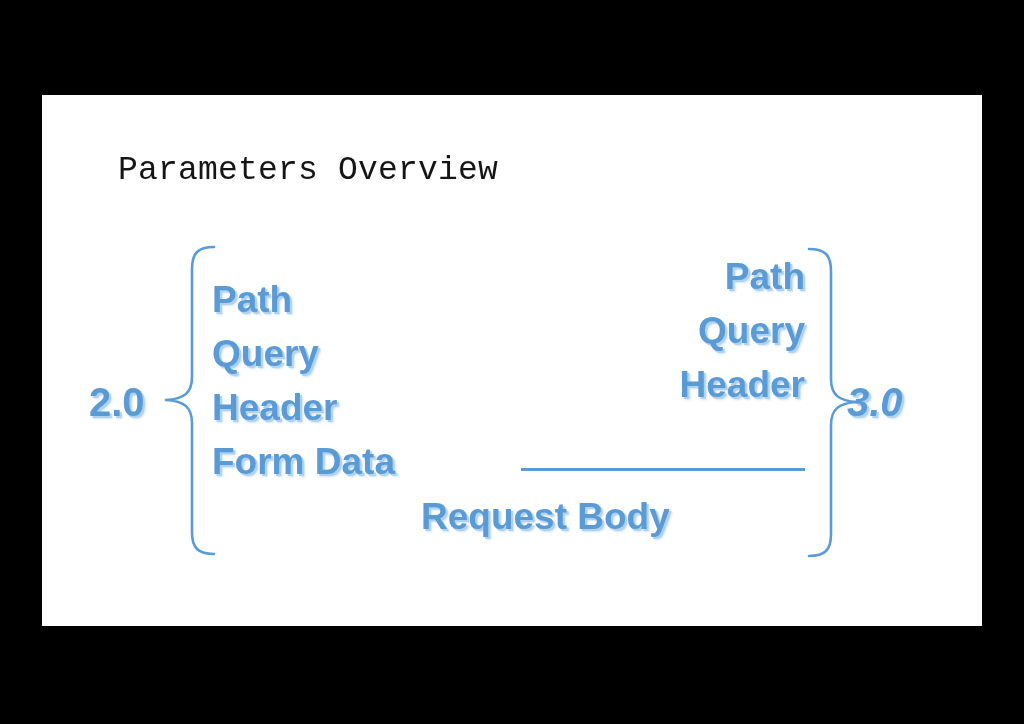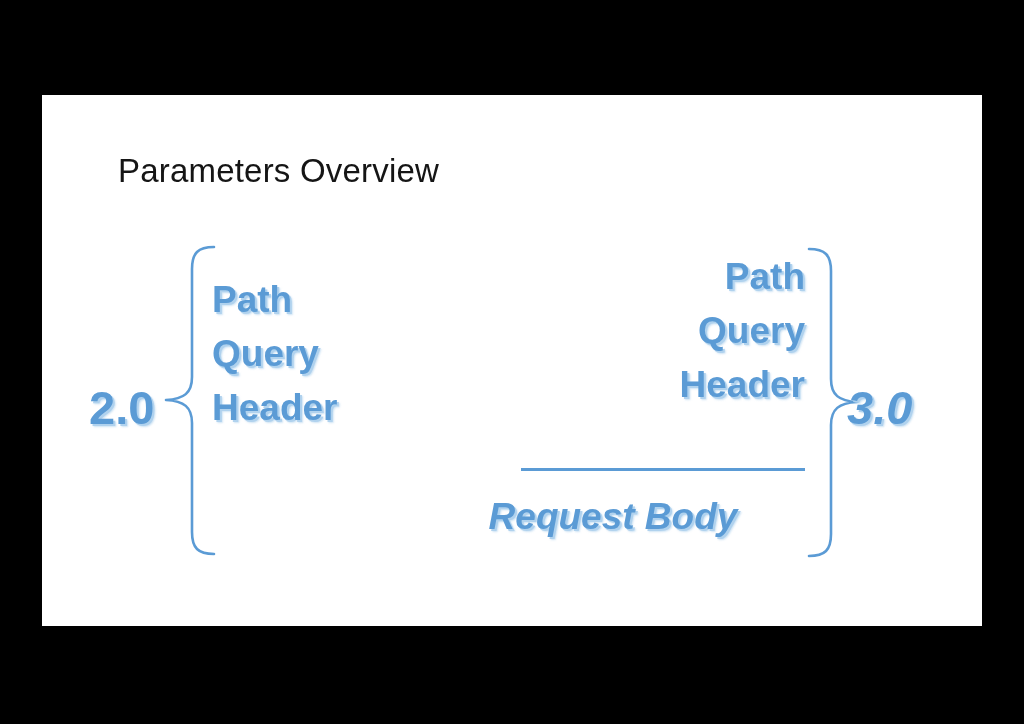--- a/index.html
+++ b/index.html
@@ -27,42 +27,42 @@
     top: 95px;
     width: 940px;
     height: 531px;
     background: #ffffff;
   }
   
   #slide-title {
     position: absolute;
     left: 76px;
     top: 57px;
-    font-family: Liberation Sans, sans-serif;
+    font-family: Liberation Mono, monospace;
     font-weight: 300;
     font-size: 33px;
     letter-spacing: 0.2px;
     color: #151515;
     white-space: nowrap;
   }
   
   .param-text {
     font-family: "Liberation Sans", sans-serif;
     font-weight: bold;
     font-size: 37px;
     line-height: 54px;
     color: #5B9BD5;
     text-shadow: 2px 2px 0 rgba(174, 209, 237, 0.95),
                  3px 3px 2px rgba(174, 209, 237, 0.6);
     white-space: nowrap;
   }
   .version-label {
     font-family: "Liberation Sans", sans-serif;
     font-weight: bold;
-    font-size: 47px;
+    font-size: 40px;
     color: #5B9BD5;
     text-shadow: 2px 2px 0 rgba(174, 209, 237, 0.95),
                  3px 3px 2px rgba(174, 209, 237, 0.6);
     white-space: nowrap;
   }
   
   #group-v2 {
     position: absolute;
     left: 0px;
     top: 0px;
@@ -113,22 +113,21 @@
     top: 373px;
     width: 284px;
     height: 3px;
     background: #5B9BD5;
   }
   #request-body-row {
     position: absolute;
     left: 379px;
     top: 395px;
     width: 384px;
-    text-align: center;
-    font-style: italic;
+    text-align: left;
   }
   .stroke-blue {
     fill: none;
     stroke: #5B9BD5;
     stroke-width: 2.6;
     stroke-linecap: round;
     stroke-linejoin: round;
   }
 </style>
 </head>
@@ -153,20 +152,21 @@
                    C 22 158, 30 164, 30 180
                    L 30 289
                    C 30 305, 36 311, 52 311"></path>
         </svg>
       </div>
 
       <div id="list-v2">
         <div class="param-text">Path</div>
         <div class="param-text">Query</div>
         <div class="param-text">Header</div>
+        <div class="param-text">Form Data</div>
       </div>
 
     </div>
 
     <div id="group-v3">
 
       <div id="list-v3">
         <div class="param-text">Path</div>
         <div class="param-text">Query</div>
         <div class="param-text">Header</div>

